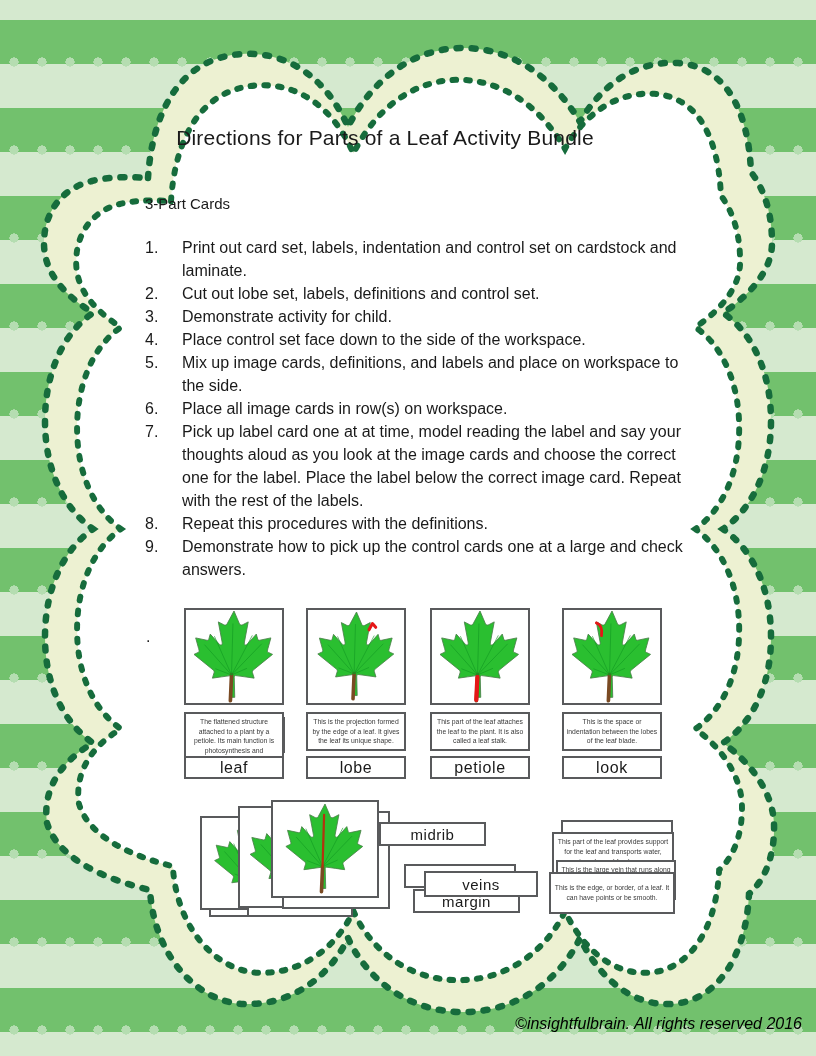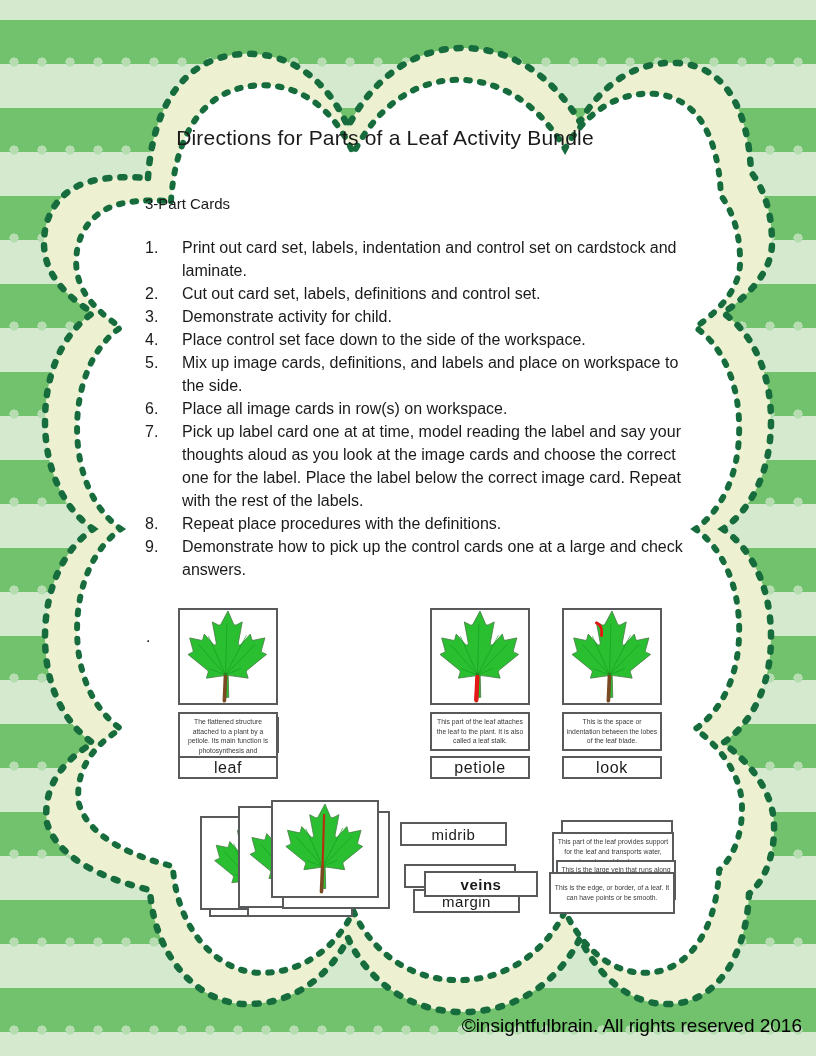--- a/index.html
+++ b/index.html
@@ -17,45 +17,45 @@
   .content{position:absolute;left:0;top:0;width:816px;height:1056px;z-index:2;}
   .title{position:absolute;left:150px;top:126px;width:470px;text-align:center;font-size:21px;letter-spacing:.2px;white-space:nowrap;}
   .subtitle{position:absolute;left:145px;top:195px;font-size:15px;}
   .instructions{position:absolute;left:145px;top:236px;width:540px;margin:0;padding:0;list-style:none;font-size:16px;line-height:23px;}
   .ins{display:flex;}
   .ins .num{width:37px;flex:0 0 37px;}
   .ins .txt{flex:1;}
   .stray{position:absolute;left:146px;top:628px;font-size:16px;}
   
   .card-col{position:absolute;top:608px;width:100px;height:180px;}
-  .c0{left:178px}.c1{left:306px}.c2{left:430px}.c3{left:562px}
+  .c0{left:184px}.c1{left:306px}.c2{left:430px}.c3{left:562px}
   .img-card{position:absolute;left:0;top:0;width:100px;height:97px;background:#fff;border:2px solid #595a5c;box-sizing:border-box;display:flex;align-items:center;justify-content:center;z-index:2;}
   .def-card{position:absolute;left:0;top:104px;width:100px;min-height:34px;background:#fff;border:2px solid #595a5c;box-sizing:border-box;padding:3px 2px;font-size:6.8px;line-height:1.42;text-align:center;color:#3a3a3a;z-index:2;}
   .def-shadow{position:absolute;left:5px;top:109px;width:96px;height:36px;background:#fff;border:2px solid #595a5c;box-sizing:border-box;z-index:1;}
   .label-card{position:absolute;left:0;top:148px;width:100px;height:23px;background:#fff;border:2px solid #595a5c;box-sizing:border-box;display:flex;align-items:center;justify-content:center;font-size:16px;letter-spacing:.6px;z-index:2;}
   .leaf-svg{display:block;}
   
   .stack-card{position:absolute;background:#fff;border:2px solid #595a5c;box-sizing:border-box;display:flex;align-items:center;justify-content:center;}
   .l1s{left:209px;top:825px;width:104px;height:92px;z-index:1;}
   .l1 {left:200px;top:816px;width:104px;height:94px;z-index:2;}
   .l2s{left:247px;top:816px;width:106px;height:101px;z-index:3;}
   .l2 {left:238px;top:806px;width:106px;height:102px;z-index:4;}
   .lfs{left:282px;top:811px;width:108px;height:98px;z-index:5;}
   .lf {left:271px;top:800px;width:108px;height:98px;z-index:6;}
   .strip{position:absolute;background:#fff;border:2px solid #595a5c;box-sizing:border-box;display:flex;align-items:center;justify-content:center;font-size:15px;letter-spacing:.5px;height:24px;overflow:hidden;}
   .st-blade {left:404px;top:864px;width:112px;z-index:2;}
   .st-margin{left:413px;top:845px;width:107px;z-index:3;margin-top:44px;}
-  .st-veins {left:424px;top:871px;width:114px;height:26px;z-index:4;font-weight:bold;}
-  .st-midrib{left:400px;top:822px;width:107px;z-index:5;}
+  .st-veins {left:424px;top:871px;width:114px;height:26px;z-index:4;}
+  .st-midrib{left:379px;top:822px;width:107px;z-index:5;}
   .defstack{position:absolute;background:#fff;border:2px solid #595a5c;box-sizing:border-box;font-size:6.8px;line-height:1.45;text-align:center;color:#3a3a3a;overflow:hidden;padding:3px 3px;}
   .ds-back {left:561px;top:820px;width:112px;height:34px;z-index:1;}
   .ds-veins {left:552px;top:832px;width:122px;height:44px;z-index:2;}
   .ds-midrib{left:556px;top:860px;width:120px;height:40px;z-index:3;}
   .ds-margin{left:549px;top:872px;width:126px;height:42px;z-index:4;display:flex;align-items:center;justify-content:center;}
-  .footer{position:absolute;right:14px;top:1015px;font-size:19px;color:#000;z-index:3;}
+  .footer{position:absolute;right:14px;top:1015px;font-size:16px;color:#000;z-index:3;font-style:italic;}
 </style>
 </head>
 <body>
 
 <svg width="0" height="0" style="position:absolute" aria-hidden="true">
   <defs>
     <g id="leaf-base">
       <path d="M306.5 0 l-49.4 92.1 c-5.6 10 -15.6 9.1 -25.7 3.5 l-35.7 -18.5 26.6 141.4 c5.6 25.8 -12.4 25.8 -21.2 14.6 l-62.4 -69.8 -10.1 35.5 c-1.2 4.7 -6.3 9.6 -14 7.9 l-78.8 -16.6 20.7 75.3 c4.4 16.7 7.9 23.6 -4.5 28 l-28.1 13.2 135.7 110.3 c5.4 4.2 8.1 11.7 6.2 18.5 l-11.9 39 c45.1 -5.2 85.5 -13.1 130.7 -18 4 -0.4 10.7 6.2 10.6 10.9 l-6.2 142.9 h22.7 l-3.6 -142.6 c-0.1 -4.7 6 -11.7 10 -11.3 45.2 4.9 85.6 12.8 130.7 18 l-11.9 -39 c-1.9 -6.8 0.8 -14.3 6.2 -18.5 l135.7 -110.3 -28.1 -13.2 c-12.4 -4.4 -8.9 -11.3 -4.5 -28 l20.7 -75.3 -78.8 16.6 c-7.7 1.7 -12.8 -3.2 -14 -7.9 l-10.1 -35.5 -62.4 69.8 c-8.8 11.2 -26.8 11.2 -21.2 -14.6 l26.6 -141.4 -35.7 18.5 c-10.1 5.6 -20.1 6.5 -25.7 -3.5 z" fill="#2abf30" stroke="#4a8049" stroke-width="6"></path>
       <path d="M289 450 L281 634" stroke="#7a4a23" stroke-width="26" stroke-linecap="round" fill="none"></path>
       <path d="M289 452 L299 88 M289 452 L168 178 M289 452 L436 172 M289 452 L98 238 M289 452 L502 232 M289 452 L175 408 M289 452 L398 405" stroke="#129a22" stroke-width="6" fill="none" opacity="0.75"></path>
@@ -112,21 +112,21 @@
     <div class="title">Directions for Parts of a Leaf Activity Bundle</div>
     <div class="subtitle">3-Part Cards</div>
 
     <ol class="instructions">
       <li class="ins">
           <span class="num">1.</span>
           <span class="txt">Print out card set, labels, indentation and control set on cardstock and laminate.</span>
         </li>
       <li class="ins">
           <span class="num">2.</span>
-          <span class="txt">Cut out card set, labels, definitions and control set.</span>
+          <span class="txt">Cut out lobe set, labels, definitions and control set.</span>
         </li>
       <li class="ins">
           <span class="num">3.</span>
           <span class="txt">Demonstrate activity for child.</span>
         </li>
       <li class="ins">
           <span class="num">4.</span>
           <span class="txt">Place control set face down to the side of the workspace.</span>
         </li>
       <li class="ins">
@@ -136,41 +136,51 @@
       <li class="ins">
           <span class="num">6.</span>
           <span class="txt">Place all image cards in row(s) on workspace.</span>
         </li>
       <li class="ins">
           <span class="num">7.</span>
           <span class="txt">Pick up label card one at at time, model reading the label and say your thoughts aloud as you look at the image cards and choose the correct one for the label. Place the label below the correct image card. Repeat with the rest of the labels.</span>
         </li>
       <li class="ins">
           <span class="num">8.</span>
-          <span class="txt">Repeat place procedures with the definitions.</span>
+          <span class="txt">Repeat this procedures with the definitions.</span>
         </li>
       <li class="ins">
           <span class="num">9.</span>
           <span class="txt">Demonstrate how to pick up the control cards one at a large and check answers.</span>
         </li>
     </ol>
 
     <div class="stray">.</div>
 
     <div class="card-col c0">
       <div class="def-shadow"></div>
       <div class="img-card">
         <svg class="leaf-svg" width="88" height="92" viewBox="0 0 613 650">
             <use href="#leaf-base"></use>
           </svg>
       </div>
       <div class="def-card">The flattened structure attached to a plant by a petiole. Its main function is photosynthesis and transpiration.</div>
       <div class="label-card">leaf</div>
     </div>
 
+    <div class="card-col c1">
+      <div class="img-card">
+        <svg class="leaf-svg" width="85" height="89" viewBox="0 0 613 650">
+            <use href="#leaf-base"></use>
+            <use href="#hl-lobe"></use>
+          </svg>
+      </div>
+      <div class="def-card">This is the projection formed by the edge of a leaf. It gives the leaf its unique shape.</div>
+      <div class="label-card">lobe</div>
+    </div>
 
     <div class="card-col c2">
       <div class="img-card">
         <svg class="leaf-svg" width="88" height="92" viewBox="0 0 613 650">
             <use href="#leaf-base"></use>
             <use href="#hl-petiole"></use>
           </svg>
       </div>
       <div class="def-card">This part of the leaf attaches the leaf to the plant. It is also called a leaf stalk.</div>
       <div class="label-card">petiole</div>

